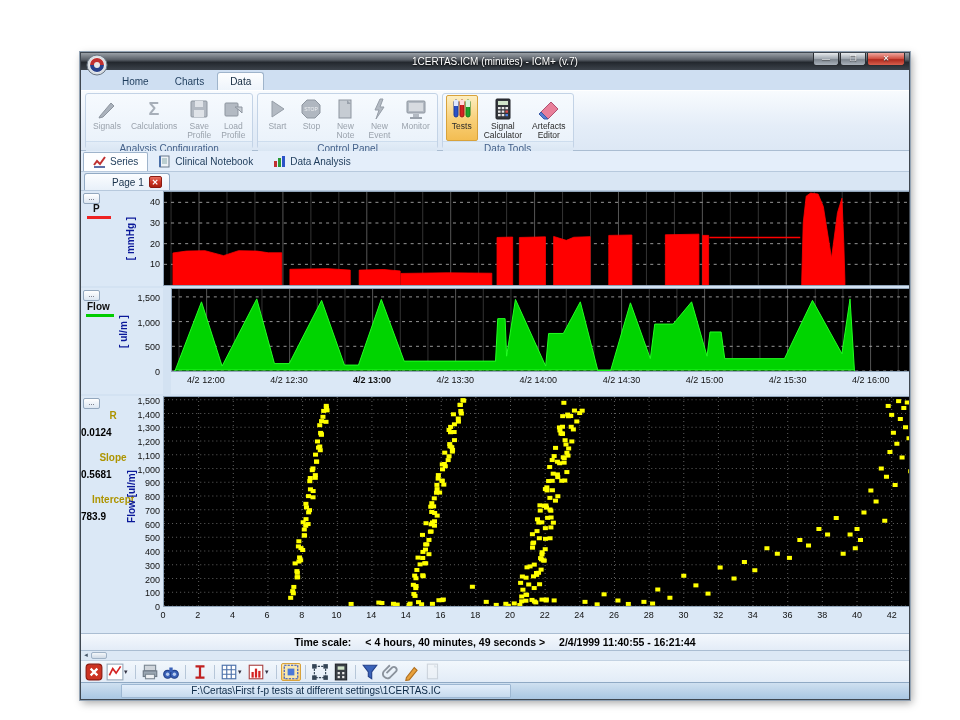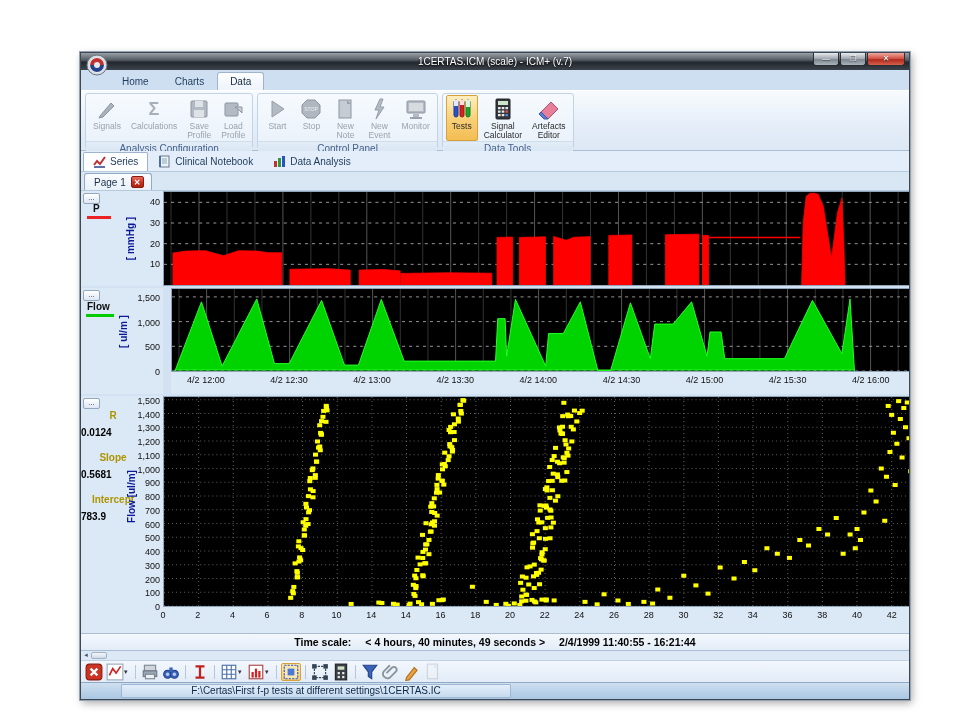--- a/index.html
+++ b/index.html
@@ -35,21 +35,21 @@
   .rbtn.disabled .rlabel{color:#9aa2ac;}
   .rbtn.active{background:linear-gradient(#fdeec0,#f8cf77 55%,#f3bd52);border-color:#d8a23b;}
   .ricon{width:24px;height:24px;flex:0 0 auto;}
   
   .view-tabs{height:21px;background:#e4eefa;border-bottom:1px solid #b7c9dd;display:flex;align-items:flex-end;padding-left:2px;flex:0 0 auto;}
   .vtab{display:flex;align-items:center;gap:4px;font-size:10px;color:#1d3b5a;padding:2px 9px 3px;border:1px solid transparent;border-bottom:none;}
   .vtab.active{background:#fdfeff;border-color:#9fb4cb;border-radius:2px 2px 0 0;}
   .vicon{width:13px;height:13px;}
   
   .page-tabs{height:19px;background:#d9e6f4;border-bottom:1px solid #b7c9dd;display:flex;align-items:flex-end;padding-left:3px;flex:0 0 auto;}
-  .ptab{display:flex;align-items:center;gap:5px;font-size:10px;color:#17304a;padding:2px 7px 2px 9px;
+  .ptab{display:flex;align-items:center;gap:5px;font-size:10px;color:#17304a;padding:2px 7px 2px 27px;
     background:linear-gradient(#fbfdff,#e8f0f9);border:1px solid #92aac4;border-bottom:none;border-radius:3px 3px 0 0;}
   .ptab-close{width:13px;height:12px;border-radius:2px;background:linear-gradient(#e87060,#c32, #a21);border:1px solid #8c1a10;
     color:#fff;font-size:8px;line-height:11px;text-align:center;font-weight:bold;}
   
   .content{flex:1;background:#d3e2f2;display:flex;flex-direction:column;overflow:hidden;}
   .panel{display:flex;flex:0 0 auto;position:relative;}
   .gutter{width:82px;flex:0 0 auto;position:relative;background:#dbe8f6;font-size:9px;}
   .plotwrap{flex:1;position:relative;background:#000;border:1px solid #8fa3b8;border-right:none;}
   .plotwrap svg{display:block;width:100%;}
   .axisrow{position:relative;background:#dbe8f6;font-size:9px;color:#111;}
@@ -89,21 +89,21 @@
 <div class="window">
 
   <div class="titlebar">
     <svg class="logo" viewBox="0 0 22 22">
       <circle cx="11" cy="11" r="10" fill="#d8dde2" stroke="#6a7683"></circle>
       <circle cx="11" cy="11" r="7.5" fill="#fff"></circle>
       <path d="M4 11 A7 7 0 0 1 18 11 Z" fill="#c03030"></path>
       <path d="M4 11 A7 7 0 0 0 18 11 Z" fill="#27408b"></path>
       <circle cx="11" cy="11" r="3" fill="#e8e8e8"></circle>
     </svg>
-    <div class="title-text">1CERTAS.ICM (scale)  - ICM+ (v.7)</div>
+    <div class="title-text">1CERTAS.ICM (minutes)  - ICM+ (v.7)</div>
     <div class="win-controls">
       <div class="win-btn">—</div>
       <div class="win-btn">❐</div>
       <div class="win-btn close">✕</div>
     </div>
   </div>
 
   <div class="ribbon-tabs" id="ribbon-tabs">
       <div class="ribbon-tab">Home</div>
       <div class="ribbon-tab">Charts</div>
@@ -377,21 +377,21 @@
               <line x1="0" y1="82" x2="740" y2="82" stroke="#bbb" stroke-width="0.8" stroke-dasharray="3,4"></line>
               <line x1="0" y1="57.30120481927711" x2="740" y2="57.30120481927711" stroke="#bbb" stroke-width="0.8" stroke-dasharray="3,4"></line>
               <line x1="0" y1="32.602409638554214" x2="740" y2="32.602409638554214" stroke="#bbb" stroke-width="0.8" stroke-dasharray="3,4"></line>
               <line x1="0" y1="7.903614457831323" x2="740" y2="7.903614457831323" stroke="#bbb" stroke-width="0.8" stroke-dasharray="3,4"></line>
               <path d="M2.96,81 L2.96,82 L29.6,12.8433734939759 L50.32,77.06024096385542 L85.10000000000001,9.87951807228916 L102.86000000000001,74.59036144578313 L117.66,74.59036144578313 L150.22,11.361445783132526 L173.16,76.07228915662651 L187.22,76.07228915662651 L210.15999999999997,10.373493975903616 L233.1,72.12048192771084 L324.86,72.12048192771084 L327.08,29.638554216867476 L334.48,29.638554216867476 L335.96000000000004,67.18072289156626 L344.84000000000003,10.373493975903616 L375.18,77.06024096385542 L378.14,44.457831325301214 L392.94,44.457831325301214 L409.96000000000004,12.8433734939759 L427.71999999999997,82 L440.29999999999995,82 L460.28,13.831325301204819 L480.26,69.65060240963855 L484.70000000000005,35.0722891566265 L503.20000000000005,35.0722891566265 L521.6999999999999,12.8433734939759 L537.24,67.18072289156626 L540.1999999999999,42.975903614457835 L551.3,42.975903614457835 L555,69.65060240963855 L614.9399999999999,69.65060240963855 L643.06,11.361445783132526 L672.66,64.71084337349399 L680.8000000000001,9.87951807228916 L685.24,82 L685.24,81 Z" fill="#00d400" stroke="#2f2" stroke-width="1"></path>
             </svg>
         </div>
         <div class="axisrow" style="flex:1;" id="flow-xaxis">
             <div class="xtick" style="left: 4.72973%;">4/2 12:00</div>
             <div class="xtick" style="left: 15.9905%;">4/2 12:30</div>
-            <div class="xtick" style="left: 27.2514%;">4/2 13:00</div>
+            <div class="xtick" style="left: 27.2514%; font-weight: bold;">4/2 13:00</div>
             <div class="xtick" style="left: 38.5122%;">4/2 13:30</div>
             <div class="xtick" style="left: 49.773%;">4/2 14:00</div>
             <div class="xtick" style="left: 61.0338%;">4/2 14:30</div>
             <div class="xtick" style="left: 72.2946%;">4/2 15:00</div>
             <div class="xtick" style="left: 83.5554%;">4/2 15:30</div>
             <div class="xtick" style="left: 94.8162%;">4/2 16:00</div>
           </div>
       </div>
     </div>
 

